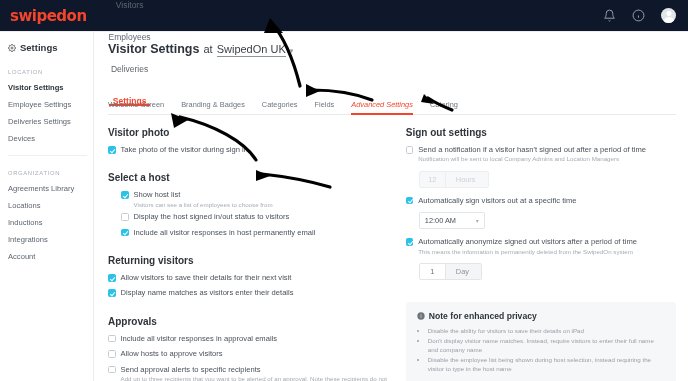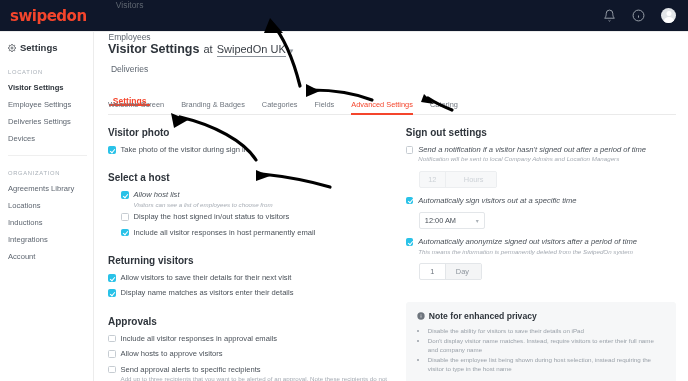--- a/index.html
+++ b/index.html
@@ -88,56 +88,56 @@
   }
   .caret { font-size:7px; color:#8d949c; cursor:pointer; }
 
   .tabs {
     display:flex; align-items:flex-end; gap:17px;
     margin-top:11px; border-bottom:1px solid #eaeaea; position:relative;
   }
   .tab {
     font-size:7.4px; color:#6e757e; padding-bottom:5px; cursor:pointer; position:relative;margin-top:32px;
   }
-  .tab.active { color:#f4452c; }
+  .tab.active { color:#f4452c;font-style:italic; }
   .tab.active::after {
     content:""; position:absolute; left:0; right:0; bottom:-1px; height:2px; background:#f4452c;
   }
 
   .cols { display:flex; gap:14px; margin-top:12px; }
   .col-left { width:292px; }
   .col-right { width:278px; }
 
   .sec-title {
     font-size:10px; font-weight:700; color:#2e343b; margin:0 0 7px 0;
   }
   .sec-title.sp { margin-top:18px; }
 
   .chk-row { display:flex; align-items:flex-start; gap:5px; margin-bottom:6px; }
-  .chk-row.tight { margin-bottom:3px;font-style:italic; }
+  .chk-row.tight { margin-bottom:3px; }
   .chk-row.indent { margin-left:13px; }
   .cbox {
     width:7.5px; height:7.5px; border:1px solid #c6ccd2; border-radius:1.5px;
     background:#fff; flex-shrink:0; margin-top:1px; cursor:pointer; position:relative;
   }
   .cbox.on { background:#29c2e8; border-color:#29c2e8; }
   .cbox.on::after {
     content:""; position:absolute; left:2px; top:0.5px;
     width:2px; height:4px; border:solid #fff; border-width:0 1.2px 1.2px 0;
     transform:rotate(40deg);
   }
   .chk-txt { font-size:7.6px; color:#4a5159; line-height:1.25; }
   .chk-sub { font-size:6.2px; color:#a5abb3; line-height:1.3; margin-top:1px; }
 
   
   .inline-field {
     display:inline-flex; border:1px solid #e3e6e9; border-radius:2px;
     overflow:hidden; margin:4px 0 8px 13px; background:#fff;
   }
-  .inline-field.disabled { background:#f7f8f9; border-color:#eceef0;gap:8px; }
+  .inline-field.disabled { background:#f7f8f9; border-color:#eceef0; }
   .if-num {
     width:26px; padding:3px 0; text-align:center; font-size:7.4px;
     color:#6e757e; border-right:1px solid #e3e6e9; cursor:text;
   }
   .inline-field.disabled .if-num { color:#cdd2d7; border-right-color:#eceef0; }
   .if-unit {
     padding:3px 12px 3px 10px; font-size:7.4px; color:#8d949c; background:#f4f5f6;
   }
   .inline-field.disabled .if-unit { color:#cdd2d7; background:#f7f8f9; }
 
@@ -245,21 +245,21 @@
           <div class="cbox on"></div>
           <div>
             <div class="chk-txt">Take photo of the visitor during sign in</div>
           </div>
         </div>
 
         <div class="sec-title sp">Select a host</div>
         <div class="chk-row tight indent">
           <div class="cbox on"></div>
           <div>
-            <div class="chk-txt">Allow host list</div>
+            <div class="chk-txt">Show host list</div>
             <div class="chk-sub">Visitors can see a list of employees to choose from</div>
           </div>
         </div>
         <div class="chk-row indent">
           <div class="cbox"></div>
           <div class="chk-txt">Display the host signed in/out status to visitors</div>
         </div>
         <div class="chk-row indent">
           <div class="cbox on"></div>
           <div class="chk-txt">Include all visitor responses in host permanently email</div>

